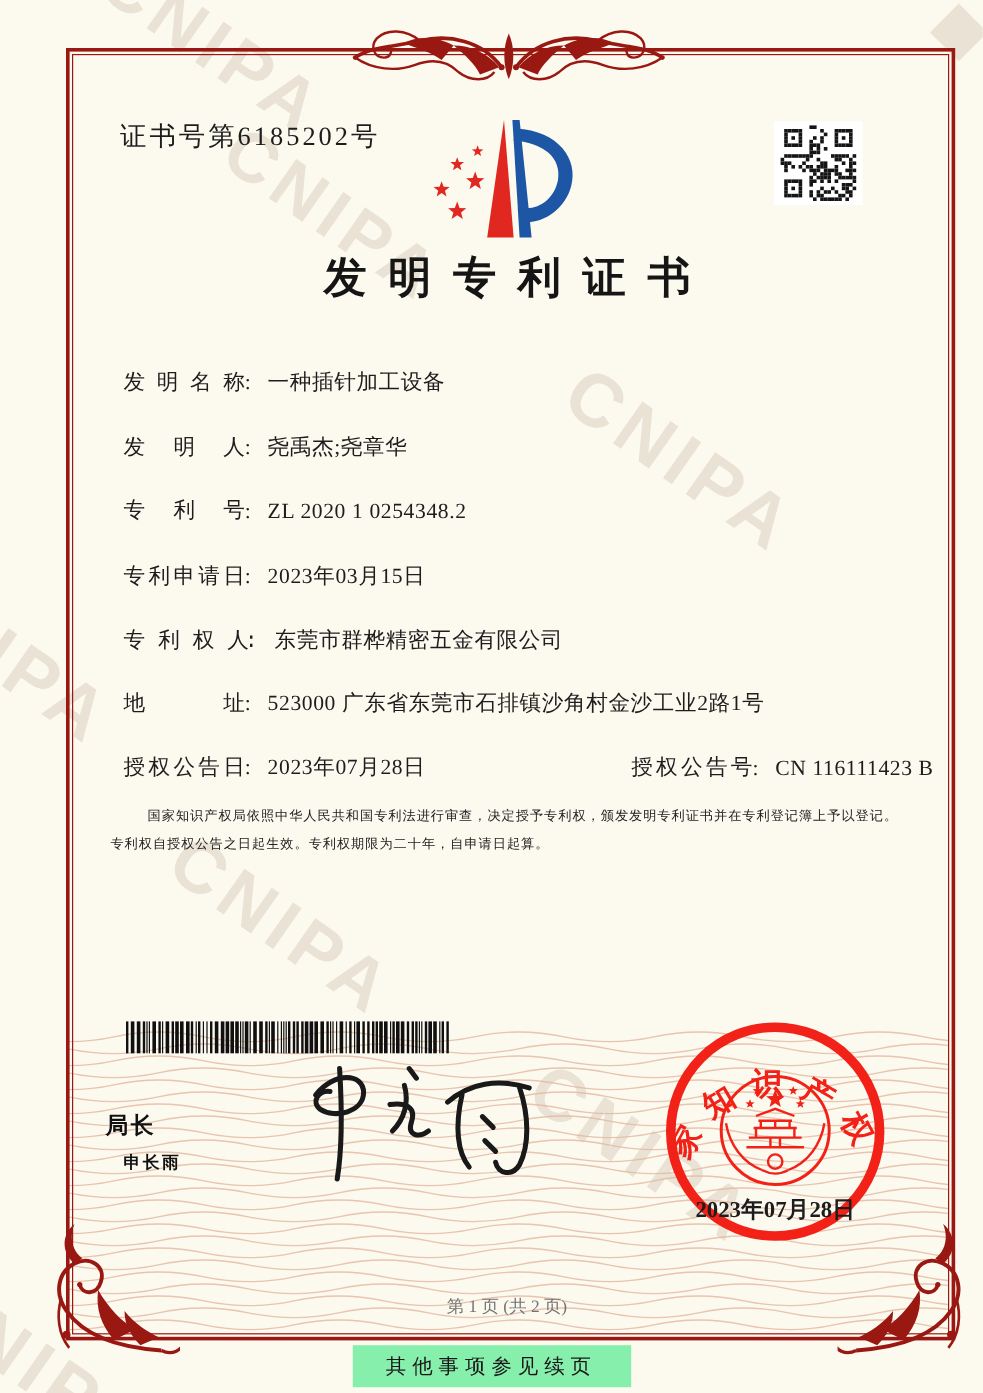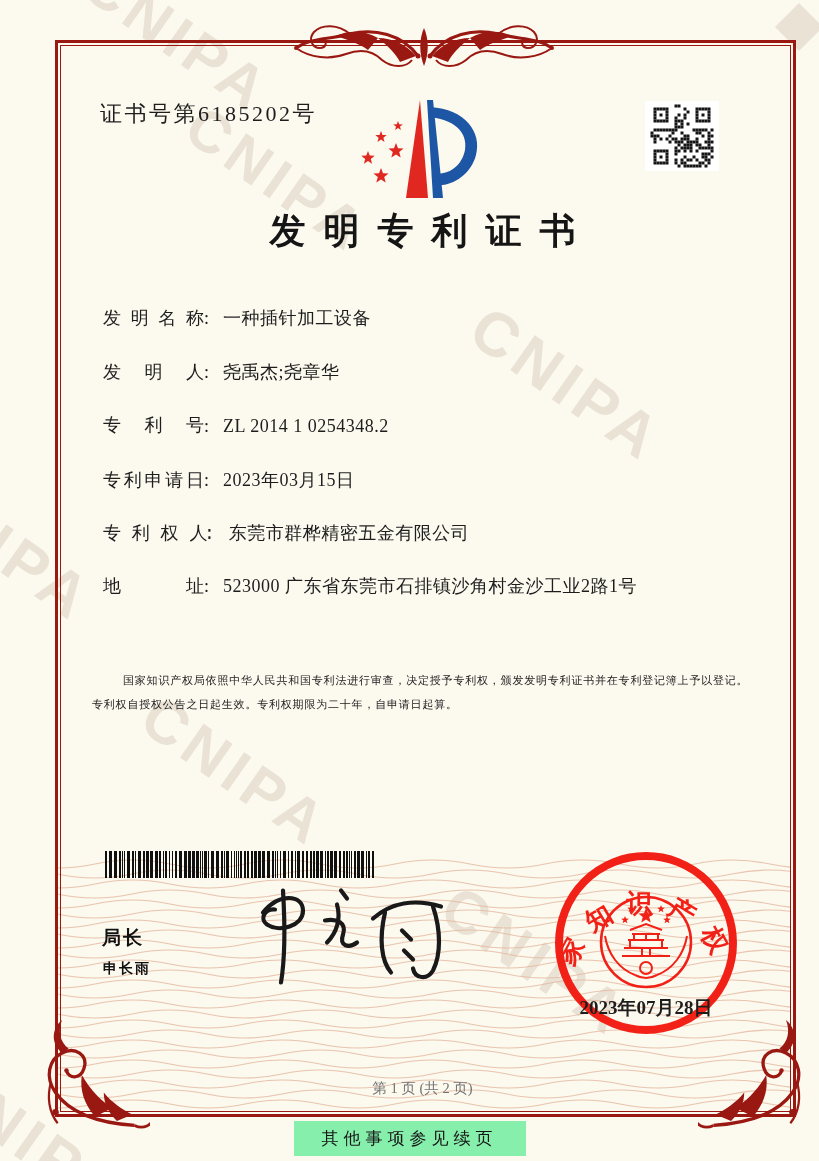--- a/index.html
+++ b/index.html
@@ -33,21 +33,21 @@
 
   
   .paras{position:absolute;left:92px;top:668px;width:662px;z-index:3;color:#222;}
   .paras p{margin:0 0 7px 0;font-size:11px;line-height:24px;text-indent:31px;letter-spacing:0.8px;}
 
   
   .waves{position:absolute;left:57px;top:856px;z-index:1;}
 
   .barcode{position:absolute;left:105px;top:851px;z-index:3;}
 
-  .signer-title{position:absolute;left:102px;top:925px;font-size:19px;font-weight:600;color:#111;z-index:3;
+  .signer-title{position:absolute;left:88px;top:925px;font-size:19px;font-weight:600;color:#111;z-index:3;
       font-family:Liberation Sans, sans-serif;letter-spacing:2px;}
   .signer-name{position:absolute;left:103px;top:960px;font-size:14px;font-weight:600;color:#111;z-index:3;
       font-family:Liberation Sans, sans-serif;letter-spacing:2px;}
   .signature{position:absolute;left:245px;top:876px;z-index:3;}
 
   .seal{position:absolute;left:553px;top:850px;z-index:4;}
 
   .page-info{position:absolute;left:55px;top:1079px;width:735px;text-align:center;font-size:14.5px;color:#737373;z-index:3;}
 
   .corner{position:absolute;z-index:5;}
@@ -283,30 +283,36 @@
 
   <div class="title">发明专利证书</div>
 
   <div class="row" style="top:306px;">
     <span class="flabel">发 明 名 称</span>:<span class="fvalue">一种插针加工设备</span>
   </div>
   <div class="row" style="top:360px;">
     <span class="flabel">发 明 人</span>:<span class="fvalue">尧禹杰;尧章华</span>
   </div>
   <div class="row" style="top:413px;">
-    <span class="flabel">专 利 号</span>:<span class="fvalue">ZL 2014 1 0254348.2</span>
+    <span class="flabel">专 利 号</span>:<span class="fvalue">ZL 2020 1 0254348.2</span>
   </div>
   <div class="row" style="top:468px;">
     <span class="flabel">专利申请日</span>:<span class="fvalue">2023年03月15日</span>
   </div>
   <div class="row" style="top:521px;font-family:Liberation Mono, monospace;">
     <span class="flabel">专 利 权 人</span>:<span class="fvalue">东莞市群桦精密五金有限公司</span>
   </div>
   <div class="row" style="top:574px;">
     <span class="flabel">地 址</span>:<span class="fvalue">523000 广东省东莞市石排镇沙角村金沙工业2路1号</span>
+  </div>
+  <div class="row" style="top:627px;">
+    <span class="flabel">授权公告日</span>:<span class="fvalue">2023年07月28日</span>
+    <span class="row2">
+      <span class="flabel">授权公告号</span>:<span class="fvalue">CN 116111423 B</span>
+    </span>
   </div>
 
   <div class="paras">
     <p>国家知识产权局依照中华人民共和国专利法进行审查，决定授予专利权，颁发发明专利证书并在专利登记簿上予以登记。专利权自授权公告之日起生效。专利权期限为二十年，自申请日起算。</p>
   </div>
 
   <svg class="waves" id="waves-svg" width="733" height="256">
       <path d="M-112,8 q 37,-8 75,0 t 75,0 q 37,-8 75,0 t 75,0 q 37,-8 75,0 t 75,0 q 37,-8 75,0 t 75,0 q 37,-8 75,0 t 75,0 q 37,-8 75,0 t 75,0 q 37,-8 75,0 t 75,0" fill="none" stroke="#e3b79e" stroke-width="1.1" opacity="0.8"></path>
       <path d="M-75,18 q 37,-8 75,0 t 75,0 q 37,-8 75,0 t 75,0 q 37,-8 75,0 t 75,0 q 37,-8 75,0 t 75,0 q 37,-8 75,0 t 75,0 q 37,-8 75,0 t 75,0" fill="none" stroke="#e3b79e" stroke-width="1.1" opacity="0.8"></path>
       <path d="M-112,28 q 37,-8 75,0 t 75,0 q 37,-8 75,0 t 75,0 q 37,-8 75,0 t 75,0 q 37,-8 75,0 t 75,0 q 37,-8 75,0 t 75,0 q 37,-8 75,0 t 75,0 q 37,-8 75,0 t 75,0" fill="none" stroke="#e3b79e" stroke-width="1.1" opacity="0.8"></path>

